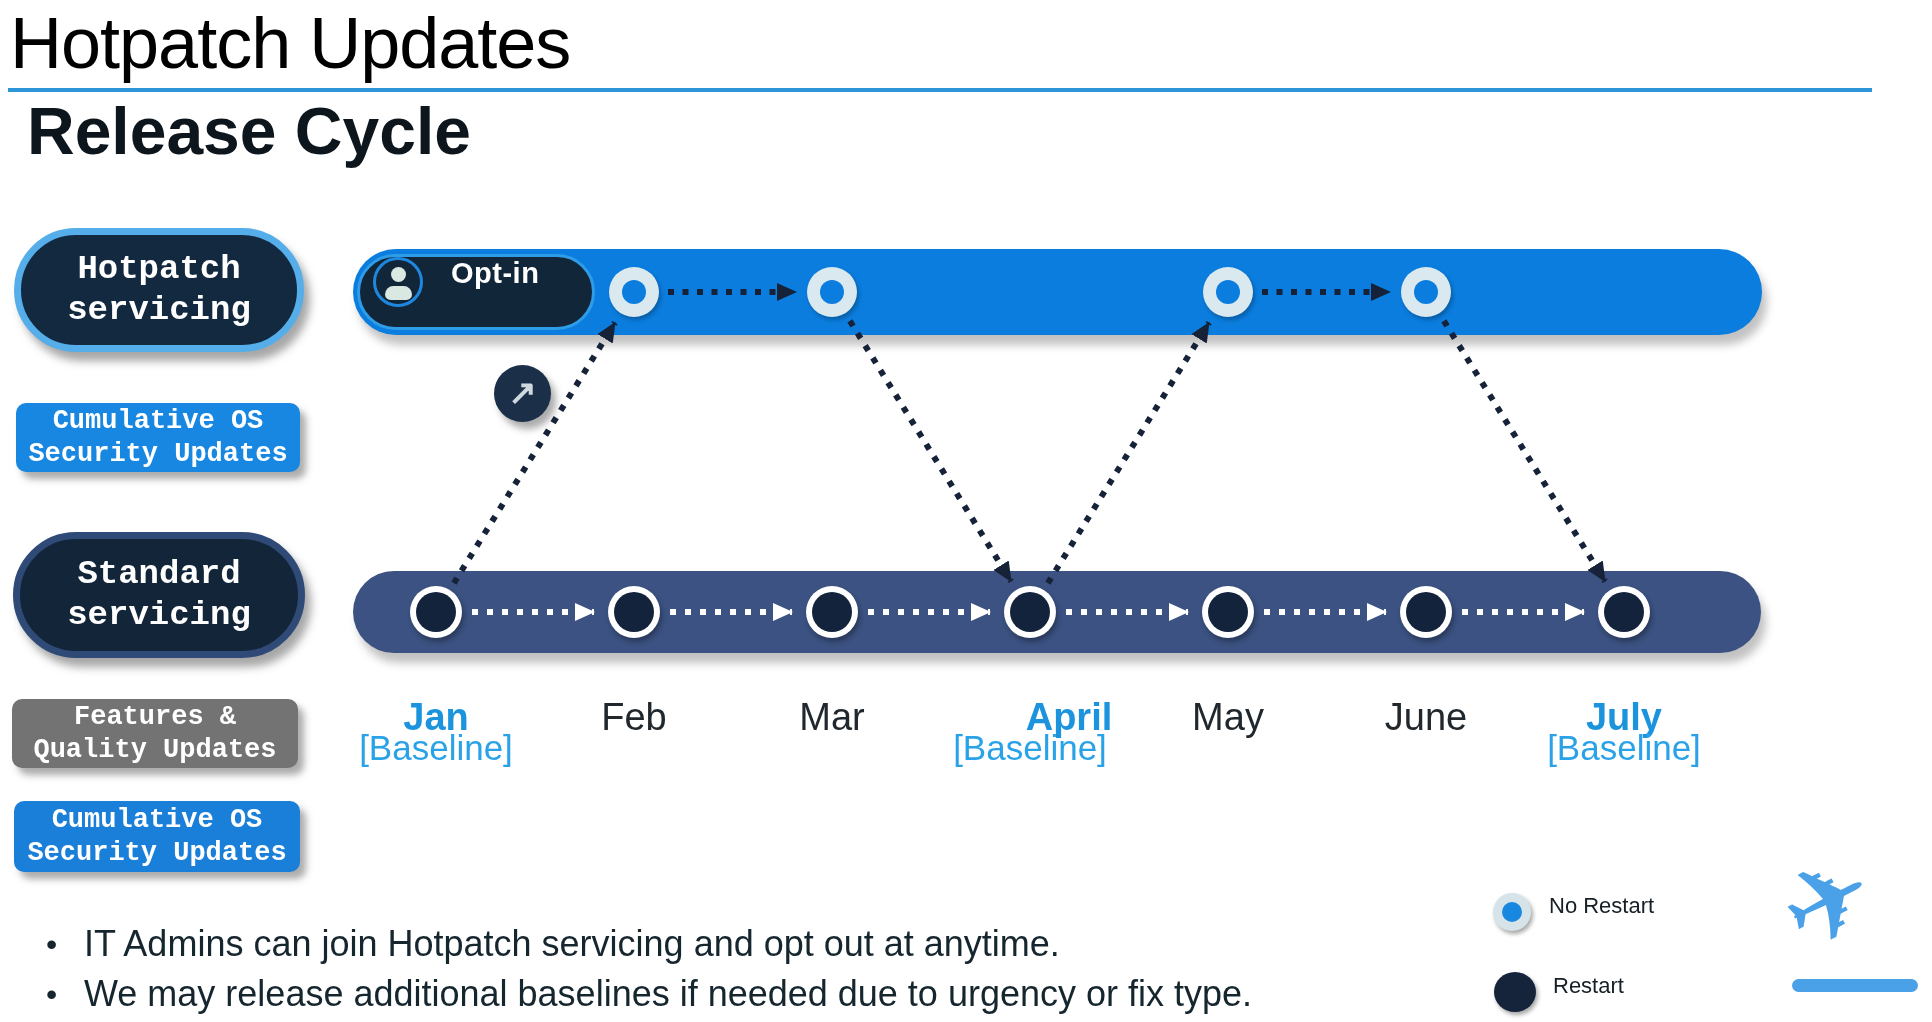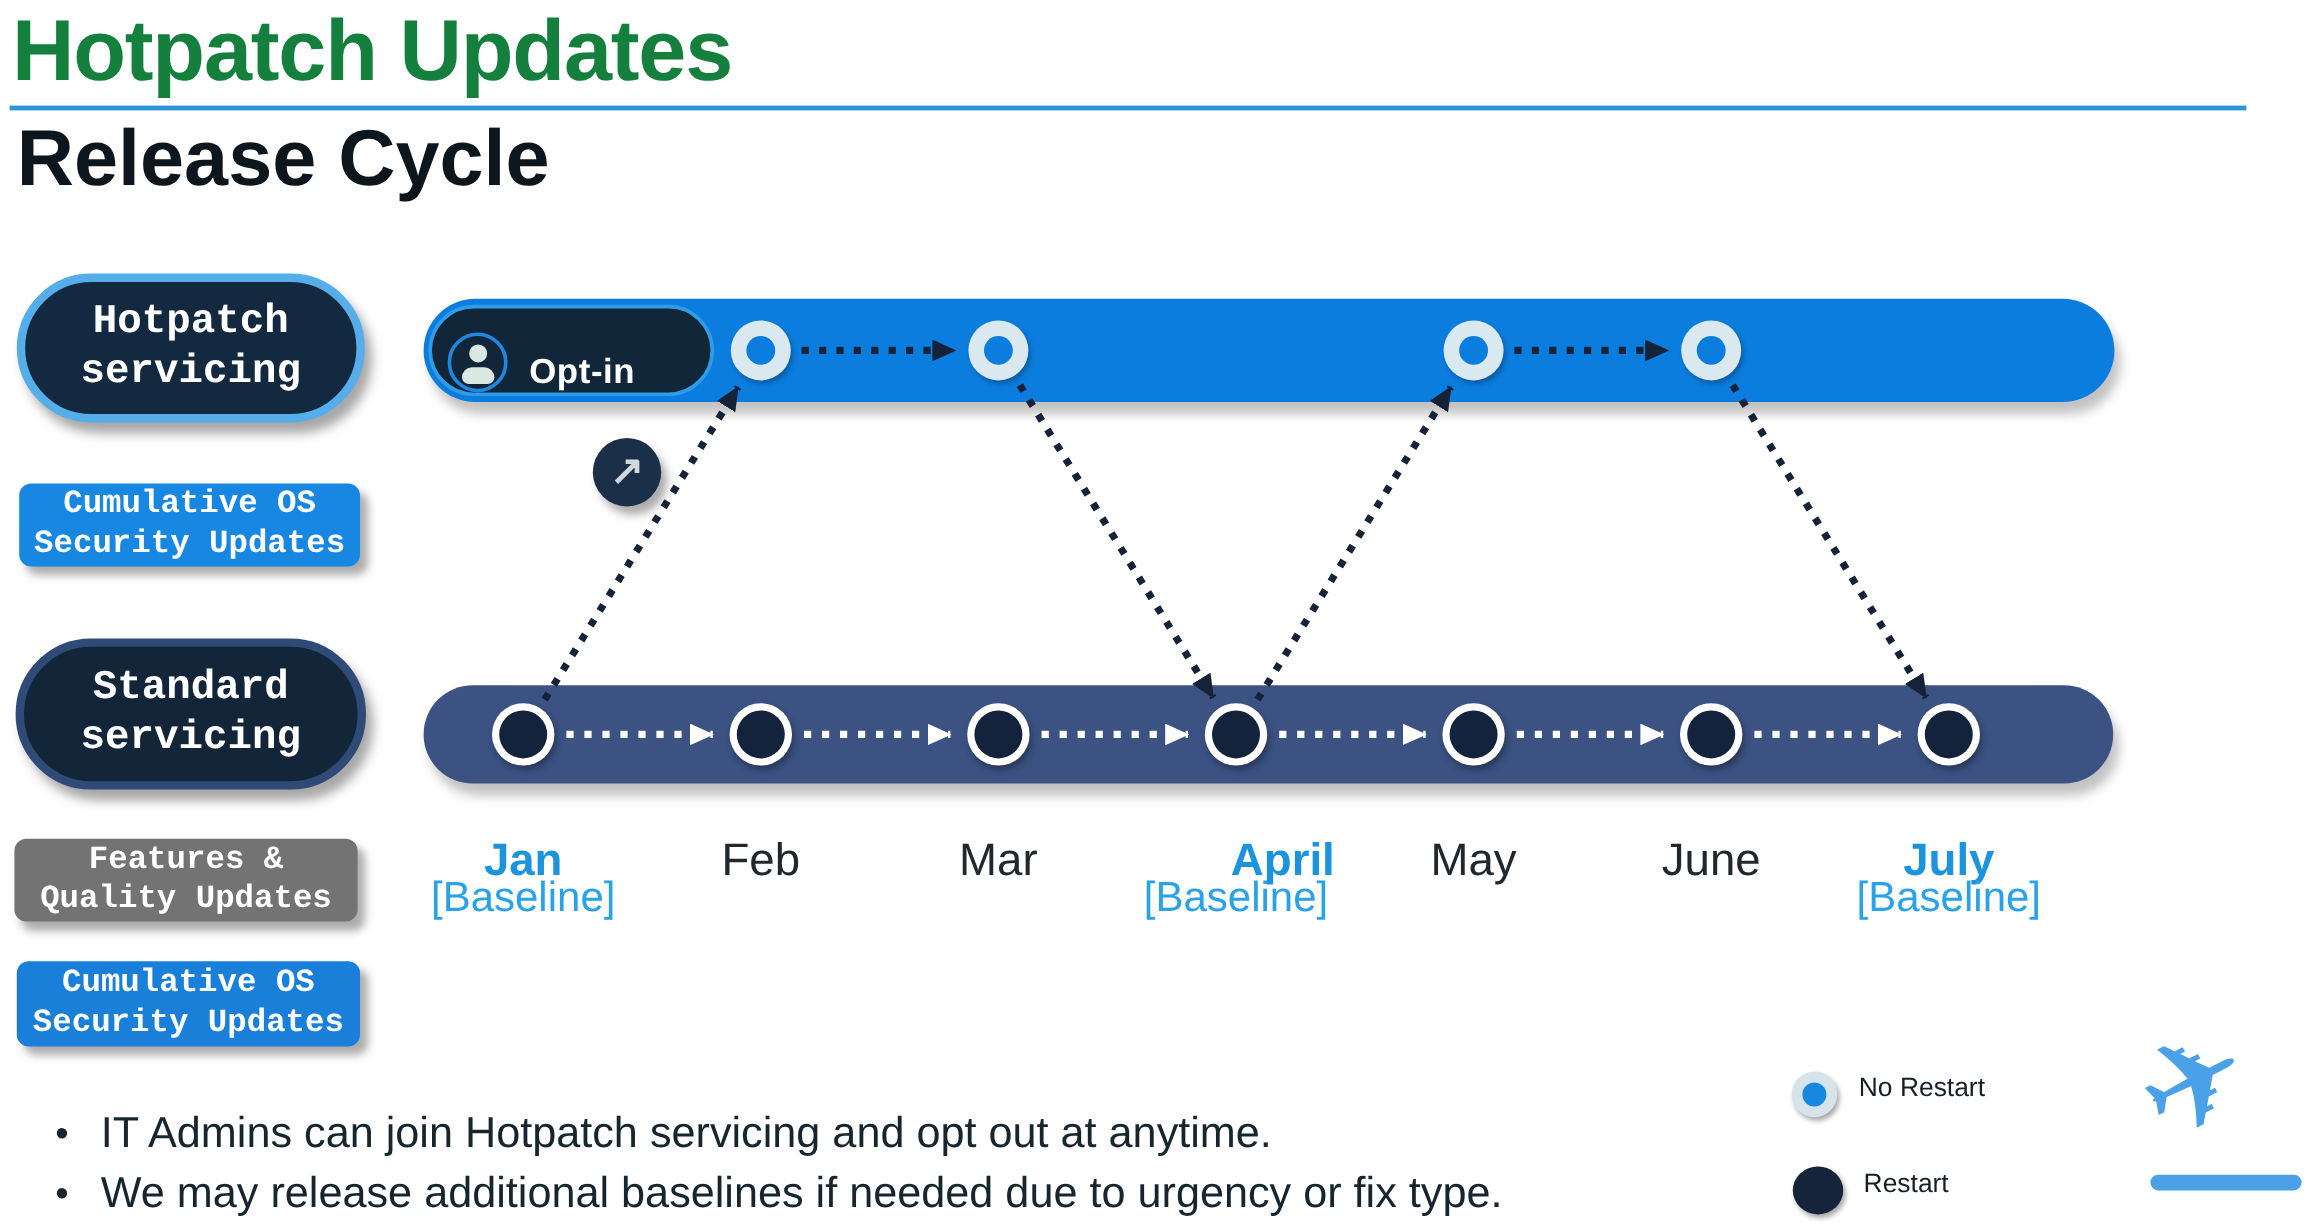--- a/index.html
+++ b/index.html
@@ -1,23 +1,23 @@
 <!DOCTYPE html>
 <html><head>
 <meta charset="utf-8">
 <style>
   html,body{margin:0;padding:0;background:#ffffff;}
   #page{position:relative;width:1932px;height:1022px;background:#ffffff;overflow:hidden;
         font-family:"Liberation Sans", sans-serif;}
 
   
-  .title{position:absolute;left:10px;top:0px;font-size:72px;font-weight:700;
-         color:#15803d;letter-spacing:-1px;line-height:86px;}
+  .title{position:absolute;left:10px;top:0px;font-size:72px;font-weight:400;
+         color:#000000;letter-spacing:-1px;line-height:86px;}
   .title-rule{position:absolute;left:8px;top:88px;width:1864px;height:4px;background:#2d96d9;}
-  .subtitle{position:absolute;left:14px;top:92px;font-size:66px;font-weight:800;
+  .subtitle{position:absolute;left:27px;top:92px;font-size:66px;font-weight:800;
             color:#0d161c;line-height:78px;}
 
   
   .pill,.tagbox{position:absolute;box-sizing:border-box;display:flex;align-items:center;
         justify-content:center;text-align:center;color:#fff;font-family:Liberation Mono, monospace;}
   .pill{font-size:34px;font-weight:700;line-height:1.2;}
   .pill-hotpatch{left:14px;top:228px;width:290px;height:124px;border-radius:62px;
         background:#132940;border:7px solid #55aee9;box-shadow:6px 9px 9px rgba(80,80,80,.5);padding:0 30px;}
   .pill-standard{left:13px;top:532px;width:292px;height:126px;border-radius:63px;
         background:#132639;border:7px solid #2f4a77;box-shadow:6px 9px 9px rgba(80,80,80,.5);padding:0 30px;}
@@ -27,21 +27,21 @@
   .tag-feat{left:12px;top:699px;width:286px;height:69px;background:#737373;}
   .tag-cum2{left:14px;top:801px;width:286px;height:71px;background:#1a7fd9;}
 
   
   .bar{position:absolute;box-shadow:5px 10px 9px rgba(120,120,120,.45);}
   .bar-hotpatch{left:353px;top:249px;width:1409px;height:86px;border-radius:43px;background:#0b7dde;}
   .bar-standard{left:353px;top:571px;width:1408px;height:82px;border-radius:41px;background:#3b5282;}
 
   .optin{position:absolute;left:357px;top:254px;width:238px;height:76px;border-radius:38px;
          background:#122639;border:3px solid #2f9ce8;box-sizing:border-box;
-         display:flex;align-items:flex-end;gap:18px;padding-left:13px;}
+         display:flex;align-items:flex-start;gap:28px;padding-left:13px;}
   .optin-label{color:#ffffff;font-size:29px;font-weight:700;letter-spacing:.5px;}
   .person{position:relative;width:50px;height:50px;border-radius:50%;border:3px solid #1e88e0;
           box-sizing:border-box;flex:0 0 auto;}
   .person .head{position:absolute;left:50%;top:7px;width:15px;height:15px;margin-left:-7.5px;
           border-radius:50%;background:#d9e8e0;}
   .person .torso{position:absolute;left:50%;top:26px;width:27px;height:14px;margin-left:-13.5px;
           border-radius:9px 9px 6px 6px;background:#d9e8e0;}
 
   .jump-badge{position:absolute;left:494px;top:365px;width:57px;height:57px;border-radius:50%;
           background:#1b3048;box-shadow:5px 7px 7px rgba(90,90,90,.5);

